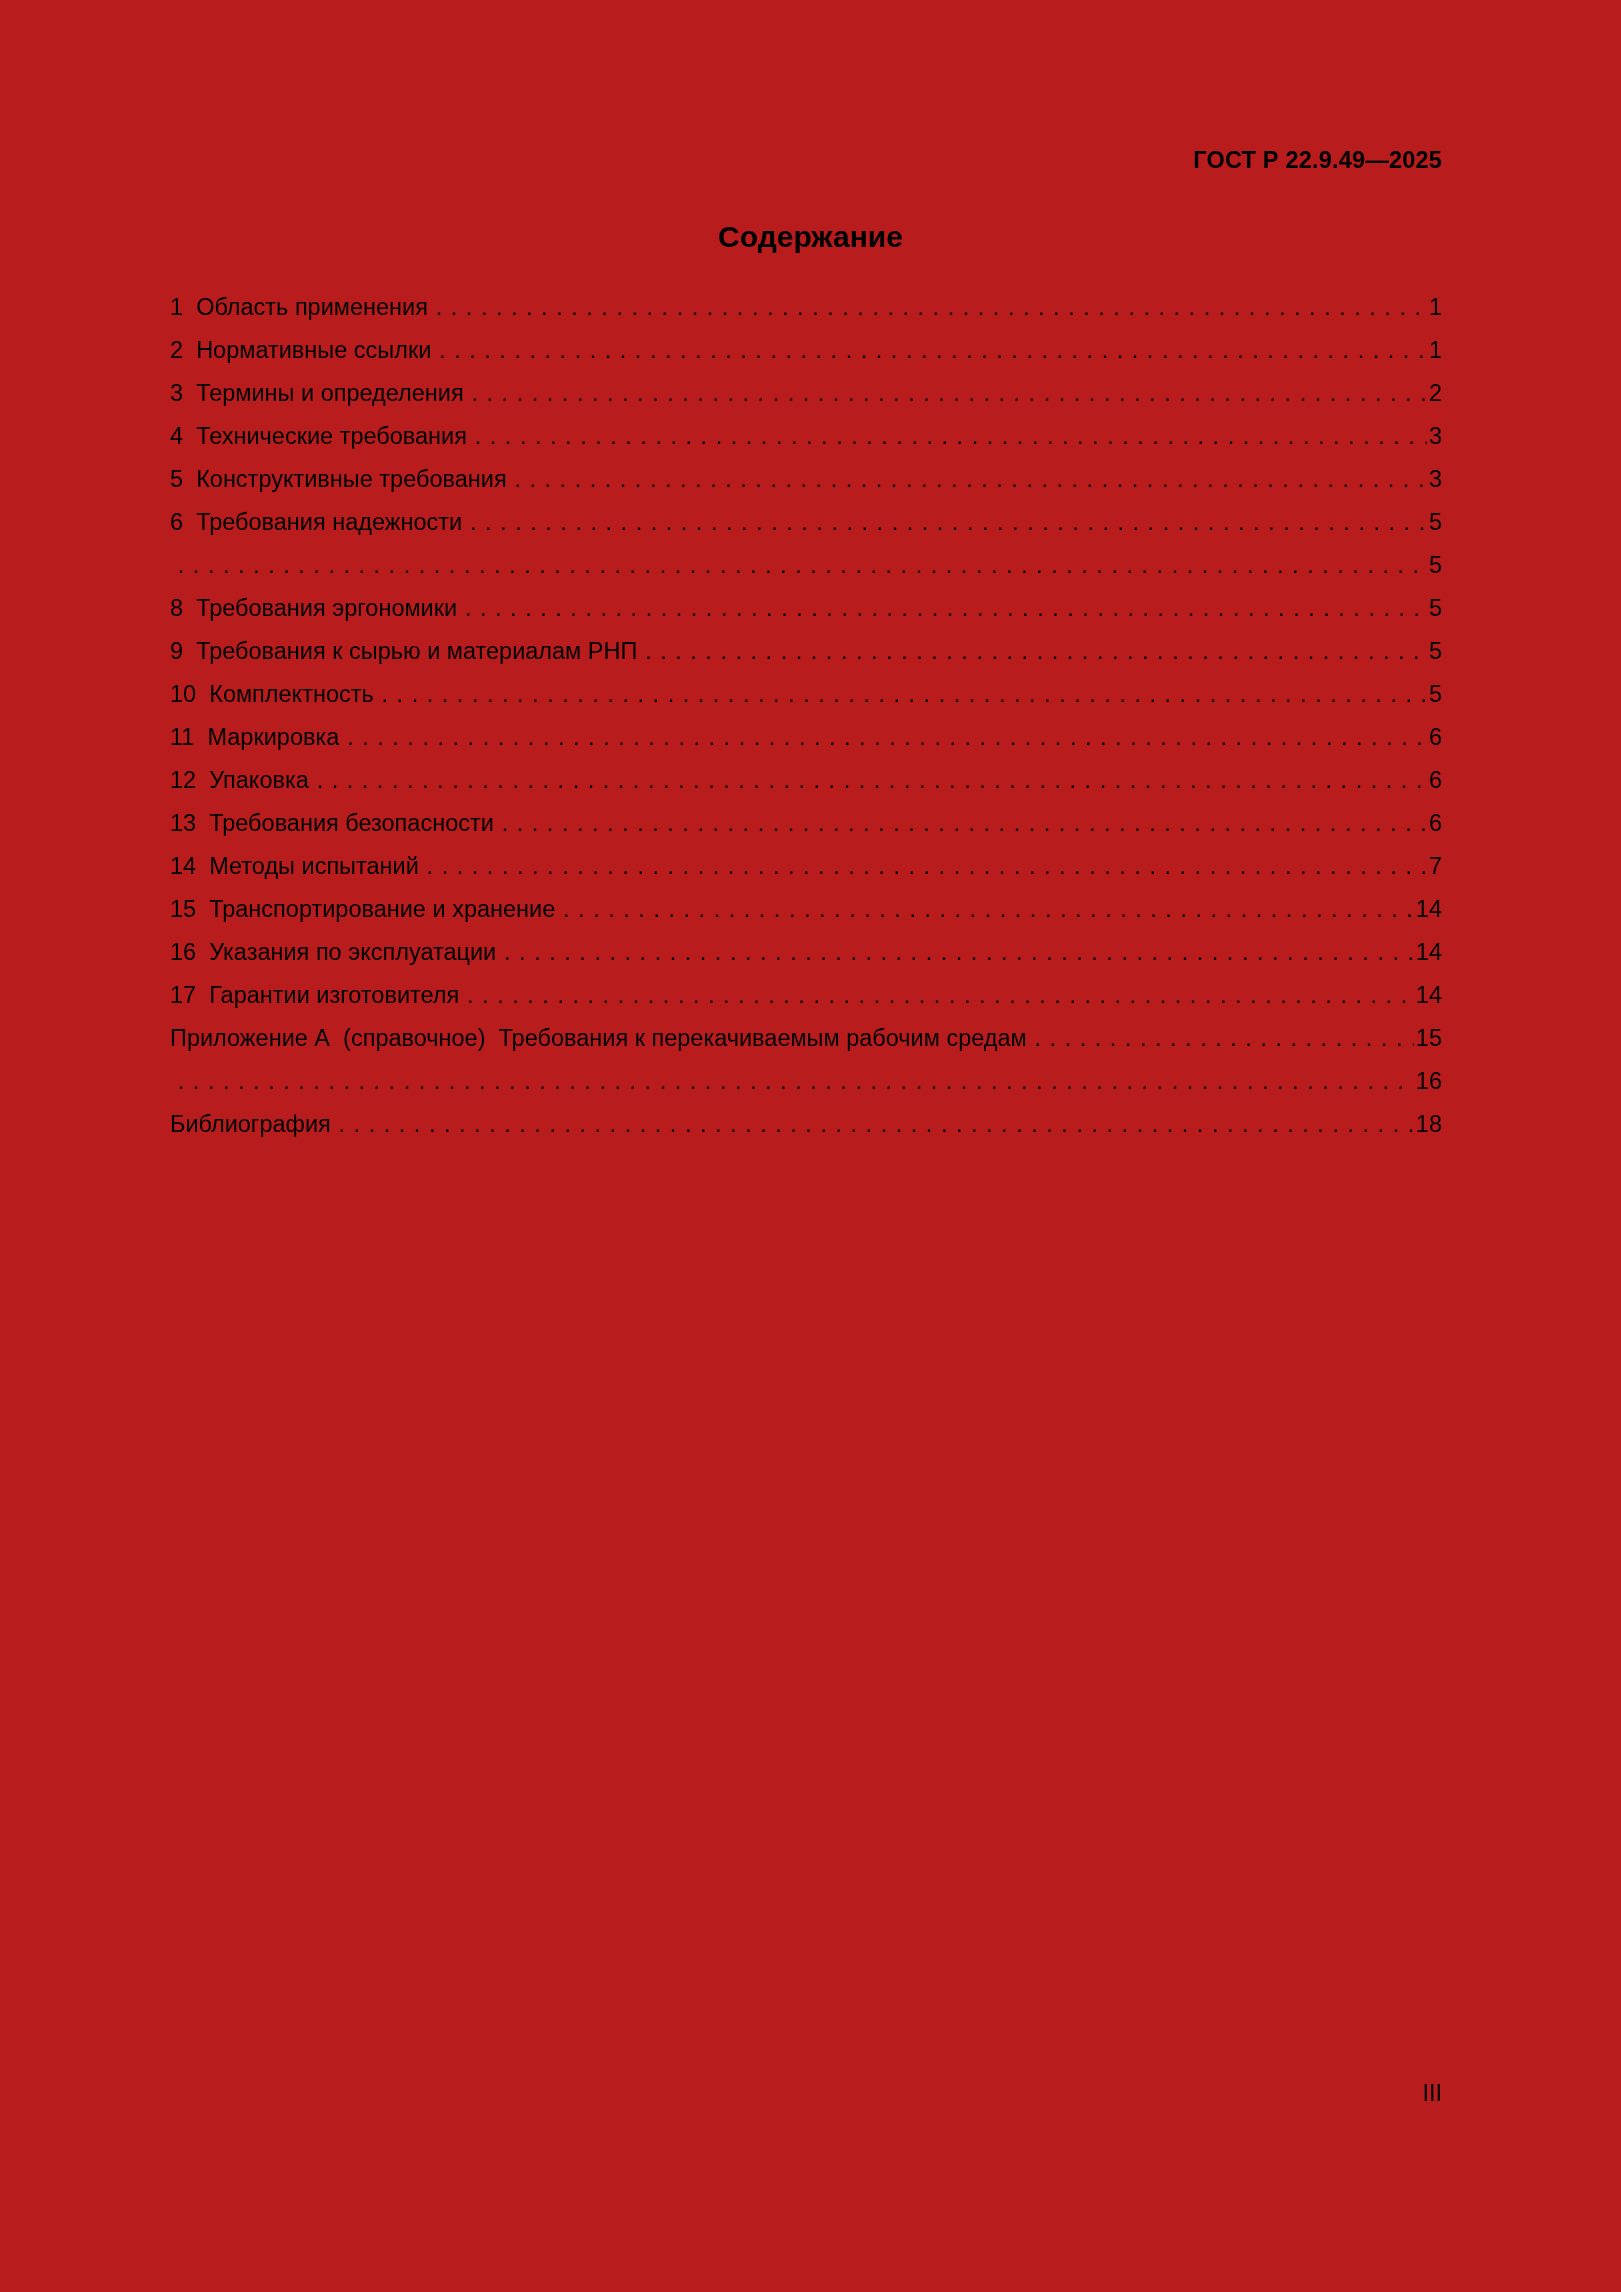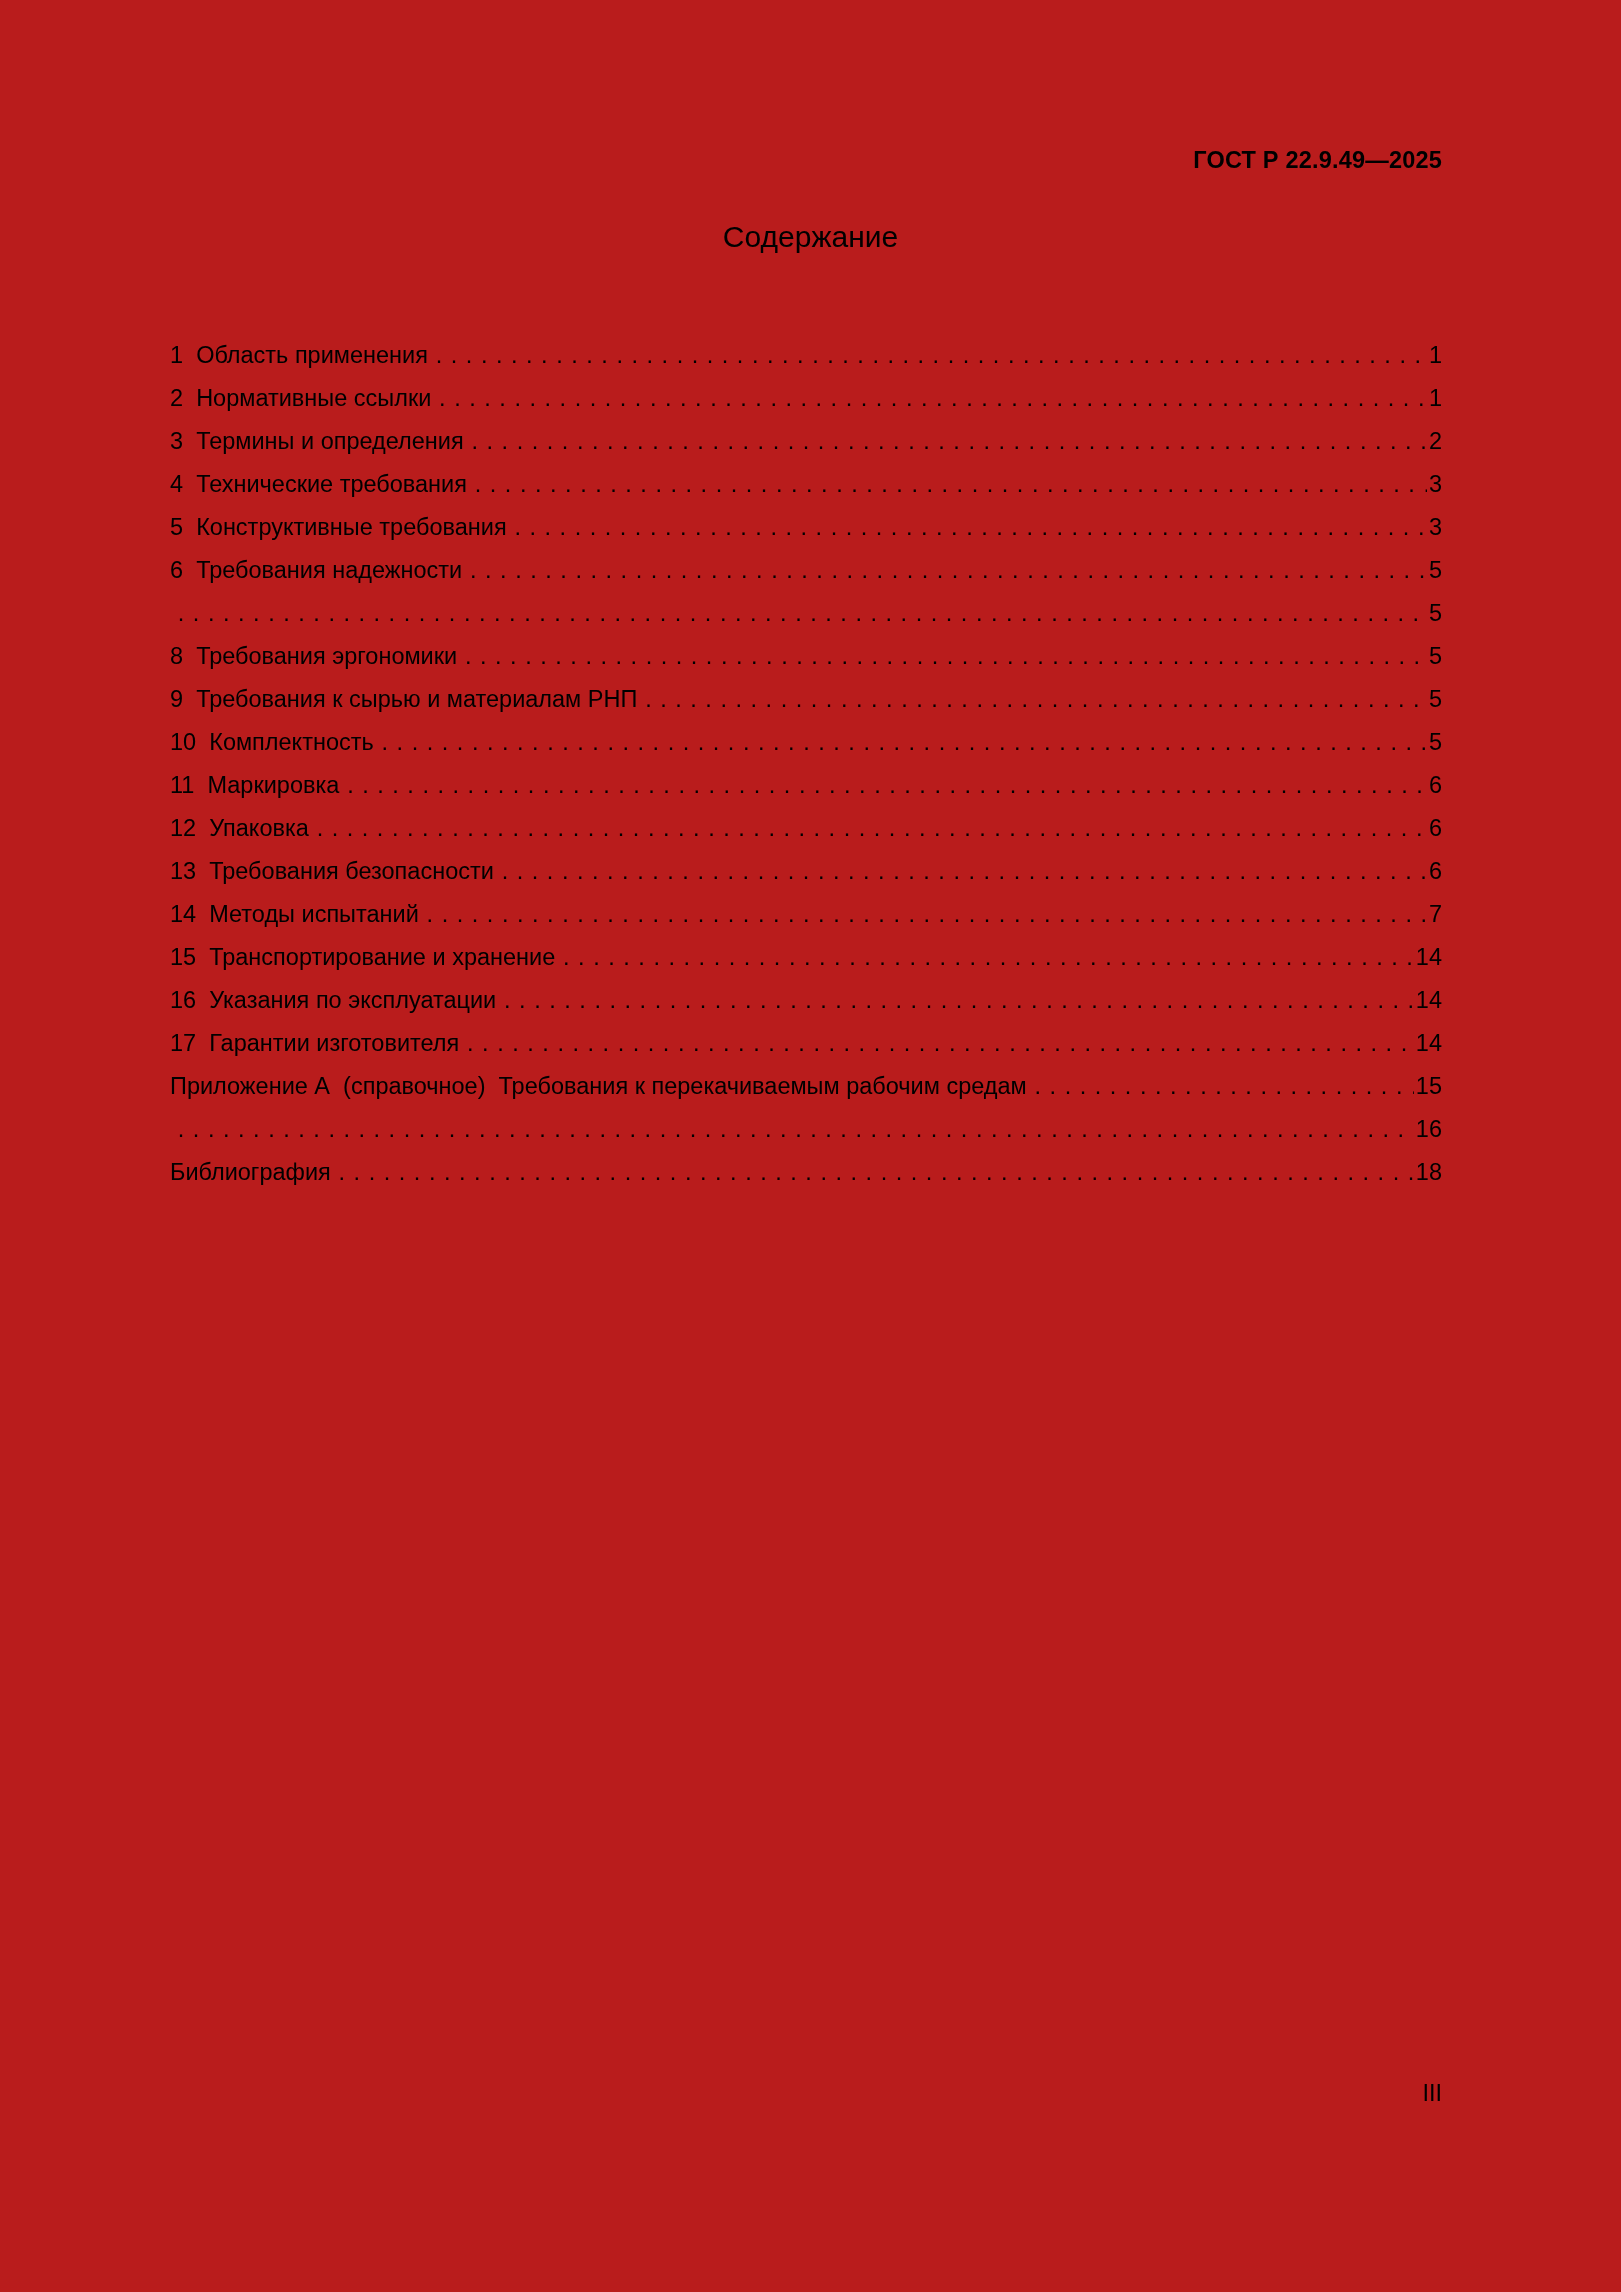--- a/index.html
+++ b/index.html
@@ -30,28 +30,27 @@
     white-space: pre;
   }
   .page-title {
     position: absolute;
     top: 220px;
     left: 0;
     width: 100%;
     margin: 0;
     text-align: center;
     font-size: 30px;
-    font-weight: normal;
+    font-weight: bold;
   }
   .toc {
     position: absolute;
     top: 286px;
     left: 170px;
     right: 179px;
-    margin-top: 48px;
   }
   .toc-entry {
     display: flex;
     align-items: baseline;
     font-size: 23.5px;
     line-height: 43px;
     height: 43px;
   }
   .toc-label {
     white-space: pre;

